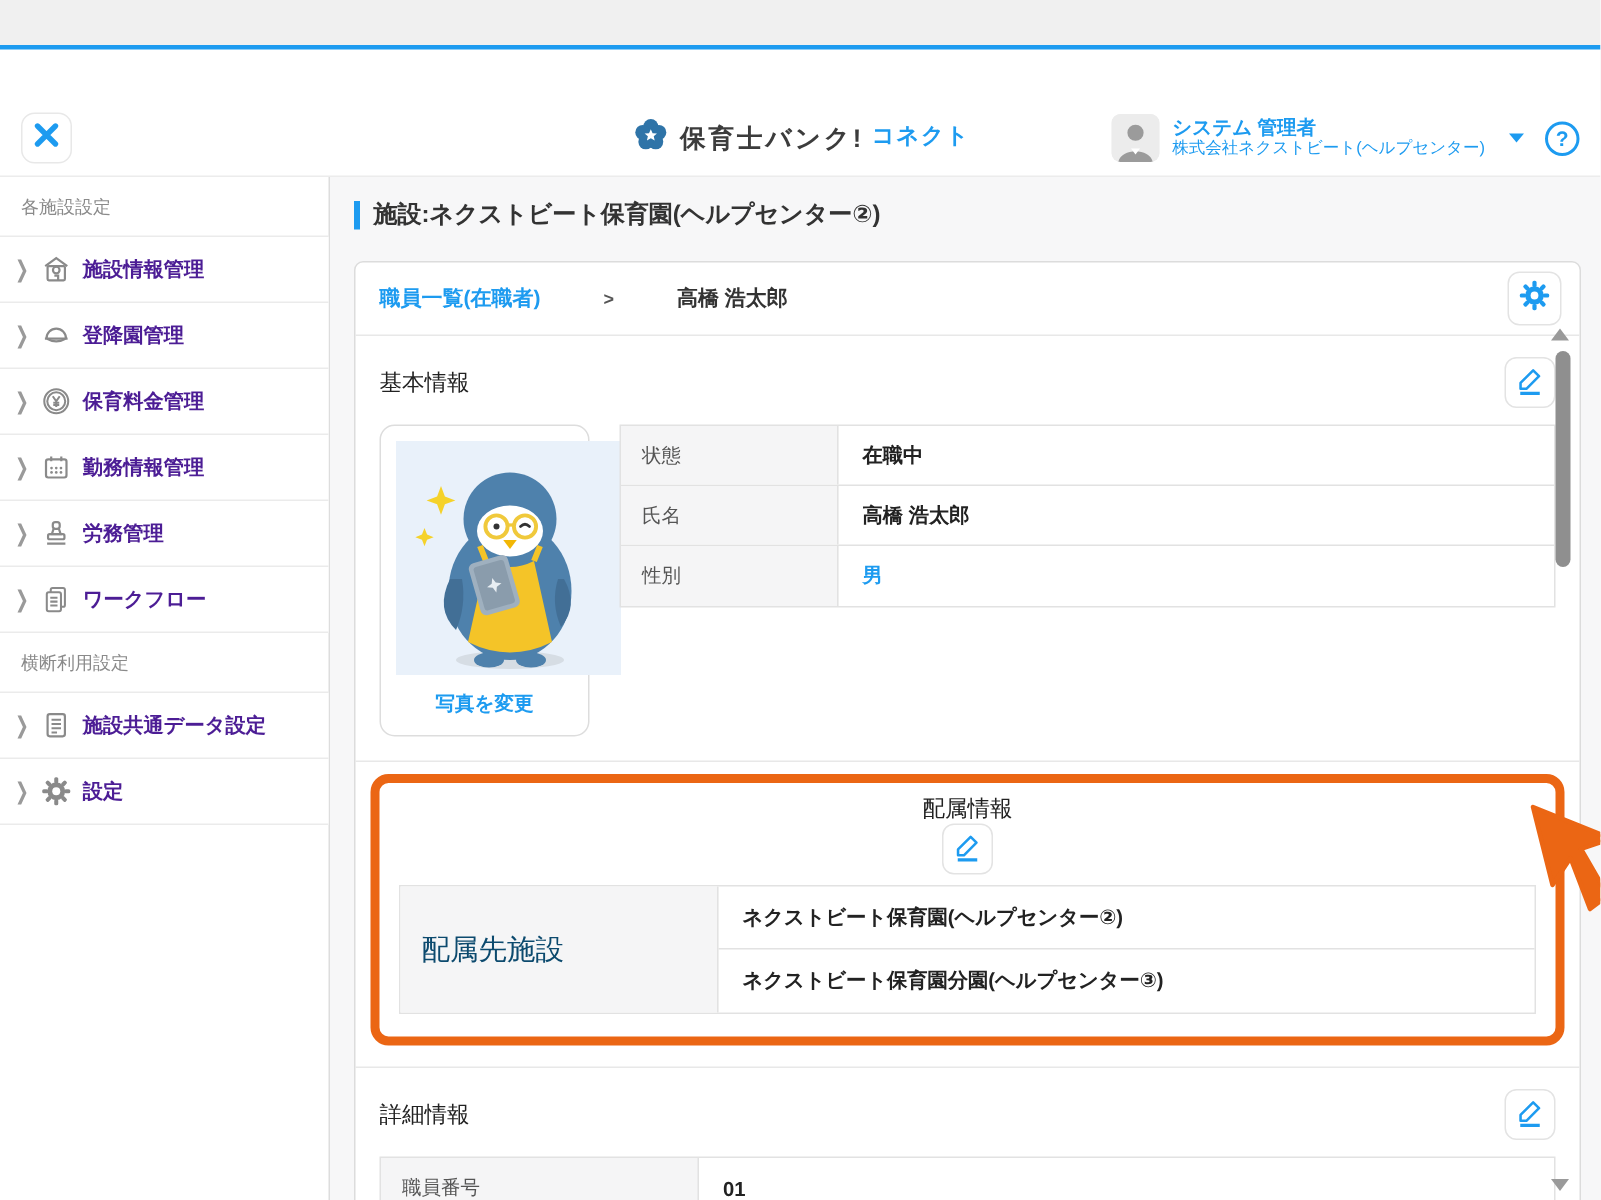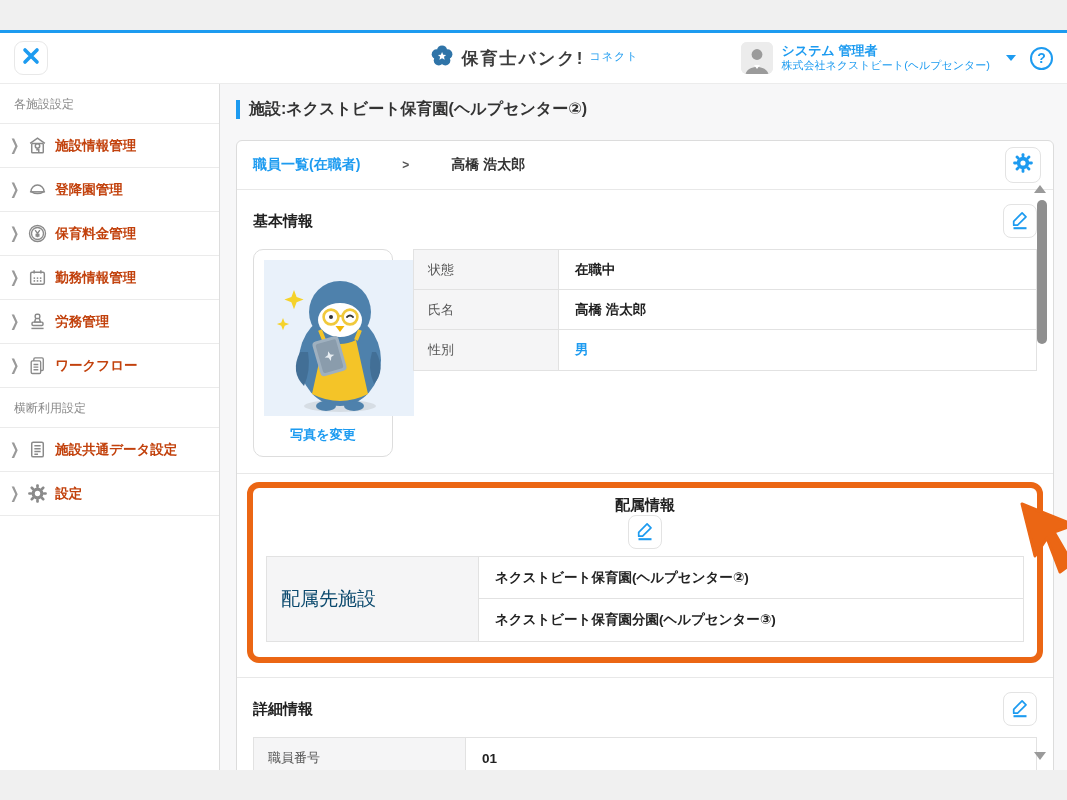--- a/index.html
+++ b/index.html
@@ -13,66 +13,67 @@
   }
   .app {
     position:absolute; left:0; top:30px; width:1067px; height:740px;
     background:#fff; border-top:3px solid #1d9bf0;
   }
   
   .header {
     height:51px; display:flex; align-items:center;
     border-bottom:1px solid #ececec; padding:0 14px; position:relative;
     background:#fff;
+    margin-top:34px;
   }
   .close-btn {
     width:34px; height:34px; background:#fff; border:1px solid #e8e8e8;
     border-radius:9px; display:flex; align-items:center; justify-content:center;
     cursor:pointer;
   }
   .logo { position:absolute; left:50%; transform:translateX(-50%); display:flex; align-items:center; }
   .logo-brand { font-size:17px; font-weight:bold; color:#3c3c3c; letter-spacing:2px; margin-left:7px; }
-  .logo-suffix { font-size:11px; font-weight:normal; color:#1d9bf0; letter-spacing:1px; margin-left:5px; position:relative; top:-2px; }
+  .logo-suffix { font-size:15px; font-weight:bold; color:#1d9bf0; letter-spacing:1px; margin-left:5px; position:relative; top:-2px; }
   .user-block { margin-left:auto; display:flex; align-items:center; }
   .avatar { width:32px; height:32px; border-radius:6px; overflow:hidden; background:#ececec; flex:none; }
   .user-texts { margin-left:9px; line-height:1.25; }
   .user-name { color:#1d9bf0; font-size:13px; font-weight:bold; }
   .user-org  { color:#1d9bf0; font-size:11px; }
   .caret { width:0; height:0; border-left:5px solid transparent; border-right:5px solid transparent;
            border-top:6px solid #1d9bf0; margin:0 14px 0 16px; }
   .help-btn { width:23px; height:23px; border:2px solid #1d9bf0; border-radius:50%;
               color:#1d9bf0; font-size:14px; font-weight:bold; display:flex;
               align-items:center; justify-content:center; background:#fff; cursor:pointer; }
   
   .body-row { display:flex; height:686px; }
   .sidebar { width:220px; background:#fff; border-right:1px solid #ddd; flex:none; }
   .side-label { padding:12px 14px 10px; font-size:12px; color:#8a8a8a; border-bottom:1px solid #ebebeb; }
   .side-item { display:flex; align-items:center; height:44px; padding:0 10px;
                border-bottom:1px solid #ebebeb; cursor:pointer; background:#fff; }
   .chev { color:#9a9a9a; font-size:11px; margin-right:7px; transform:scaleY(1.4); }
   .side-ic { width:22px; height:22px; margin-right:7px; display:flex; align-items:center; justify-content:center; }
-  .side-text { font-size:13.5px; font-weight:bold; color:#c2410c; white-space:nowrap; }
+  .side-text { font-size:13.5px; font-weight:bold; color:#4c1d95; white-space:nowrap; }
   .main { flex:1; background:#f7f7f8; position:relative; overflow:hidden; }
   
   .page-title-row { display:flex; align-items:center; margin:15px 0 0 16px; }
   .title-bar { width:4px; height:19px; background:#1d9bf0; margin-right:9px; flex:none; }
   .page-title { font-size:16px; font-weight:bold; color:#333; }
   
   .card { position:absolute; left:16px; top:56px; width:818px; background:#fff;
           border:1px solid #dcdcdc; border-radius:6px; }
   .crumb-row { display:flex; align-items:center; min-height:44px; padding:6px 12px 6px 16px;
                border-bottom:1px solid #e8e8e8;gap:33px; }
   .crumb-link { color:#1d9bf0; font-size:14px; font-weight:bold; cursor:pointer; }
   .crumb-sep { color:#555; font-size:12px; margin:0 9px; font-weight:bold; }
   .crumb-current { color:#333; font-size:14px; font-weight:bold; }
   .sq-btn { margin-left:auto; width:36px; height:36px; background:#fff; border:1px solid #e3e3e3;
             border-radius:8px; display:flex; align-items:center; justify-content:center; cursor:pointer; }
   .section { padding:14px 16px 16px; }
   .sec-head { display:flex; align-items:center; justify-content:space-between; margin-bottom:11px; }
-  .sec-title { font-size:15px; font-weight:bold; color:#222; }
+  .sec-title { font-size:15px; font-weight:normal; color:#222; }
   .edit-btn { width:34px; height:34px; background:#fff; border:1px solid #e3e3e3;
               border-radius:8px; display:flex; align-items:center; justify-content:center; cursor:pointer; }
   .basic-flex { display:flex; }
   .photo-card { width:140px; border:1px solid #ddd; border-radius:10px; padding:10px 10px 12px;
                 text-align:center; flex:none; align-self:flex-start; }
   .photo { width:150px; height:156px; background:#e9f1fa; display:block; }
   .photo-link { display:inline-block; margin-top:10px; color:#1d9bf0; font-size:13px;
                 font-weight:bold; cursor:pointer; }
   .info-table { flex:1; margin-left:20px; border:1px solid #e2e2e2; align-self:flex-start; }
   .info-row { display:flex; border-bottom:1px solid #e2e2e2; min-height:40px;text-align:center; }

